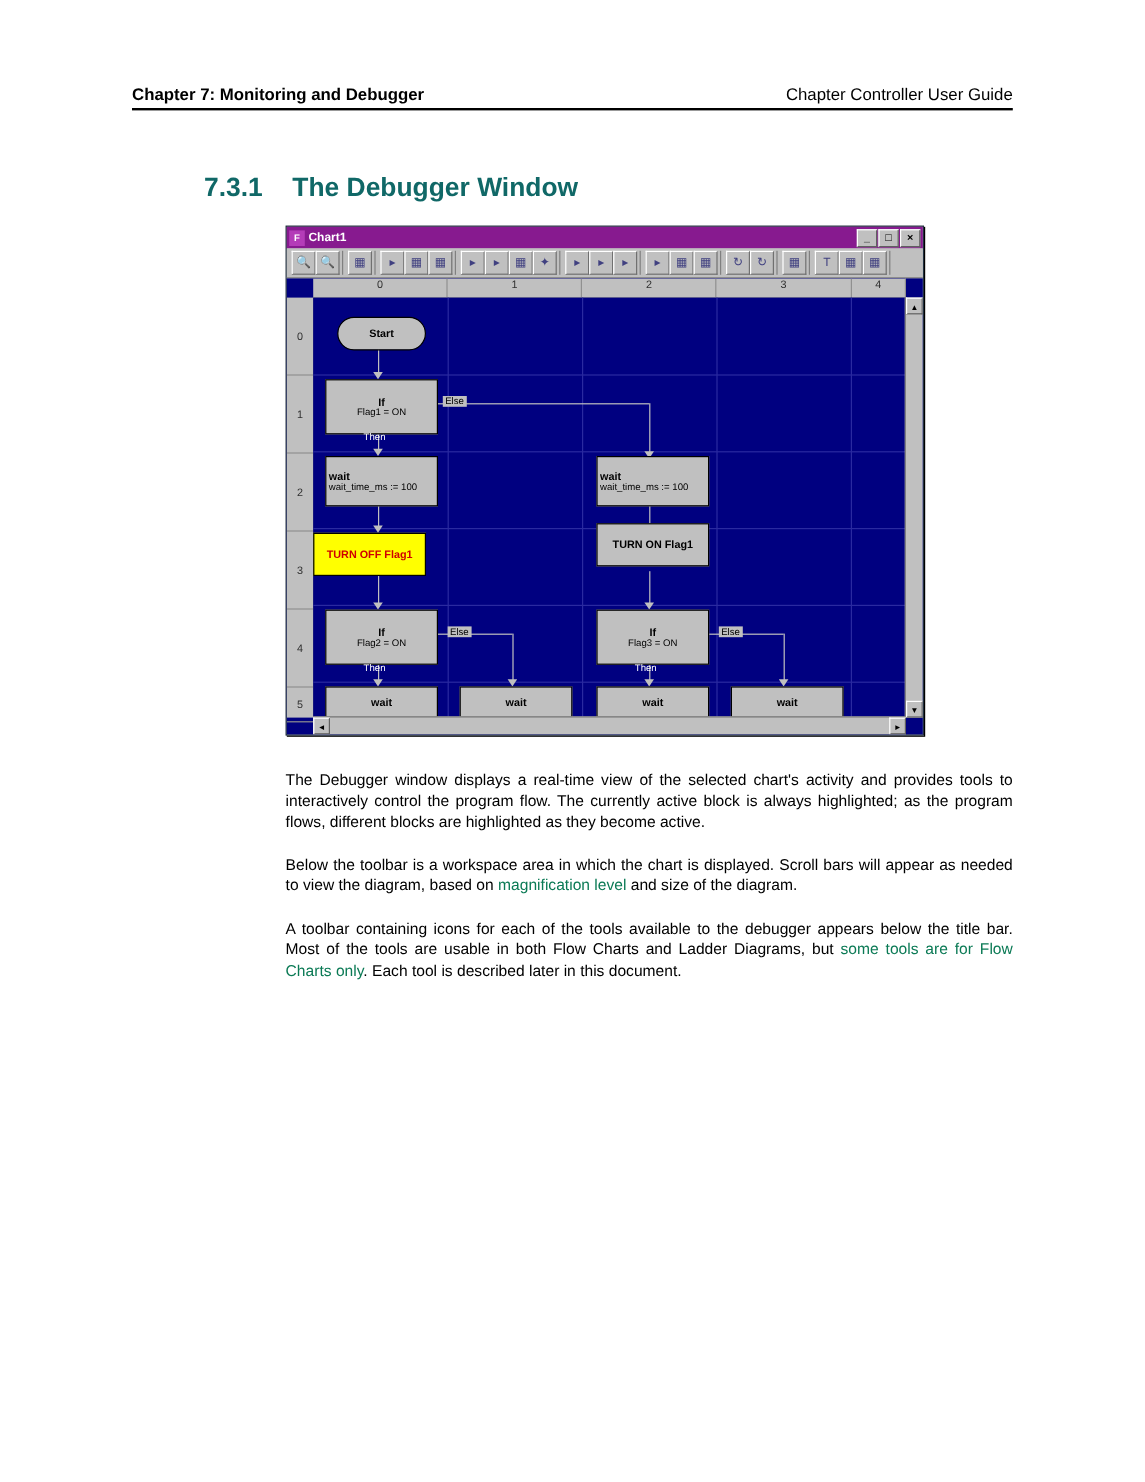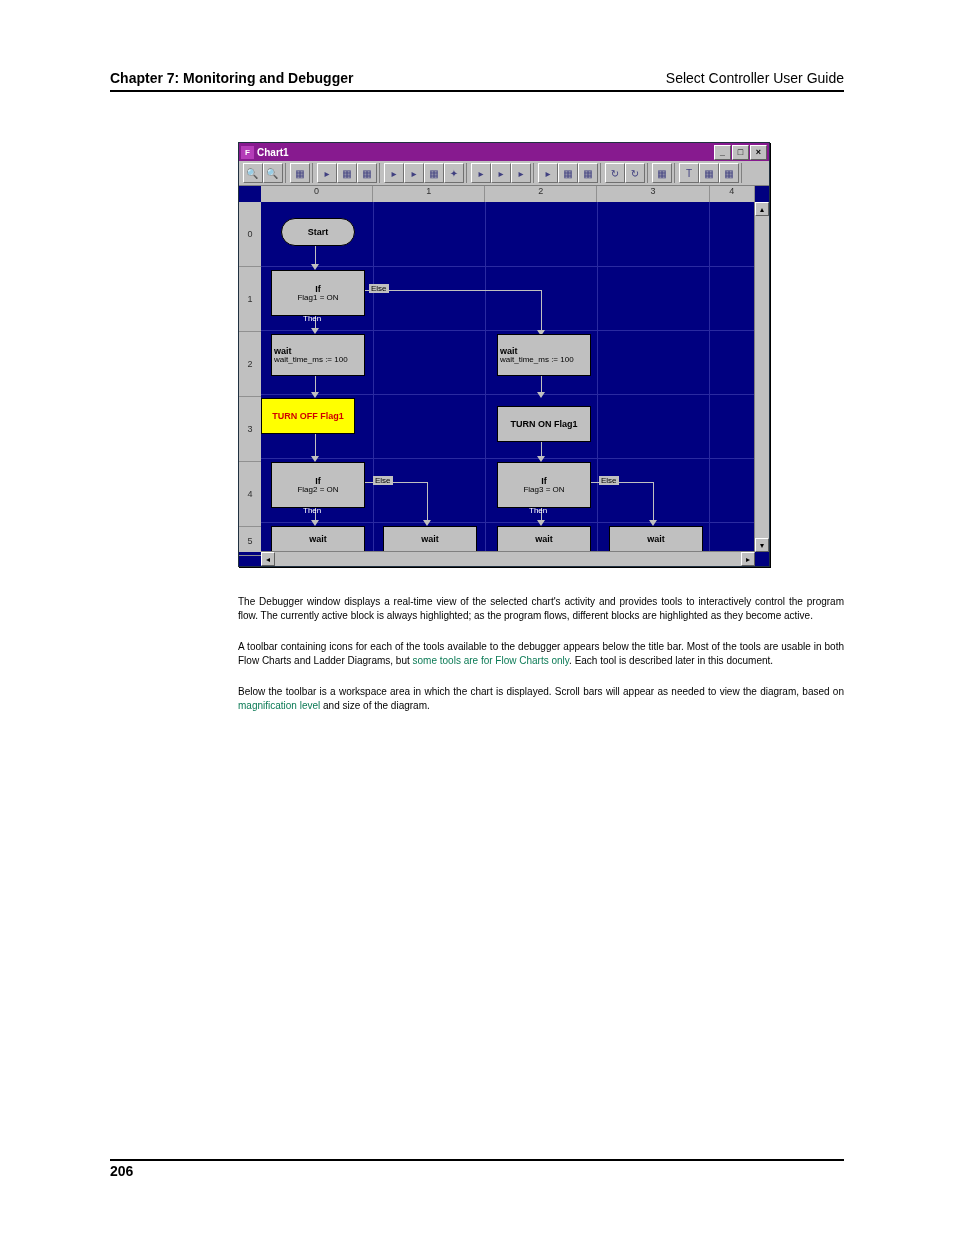--- a/index.html
+++ b/index.html
@@ -53,39 +53,43 @@
   .block.oval{border-radius:24px;}
   .block .sub{font-size:8px; font-weight:normal; line-height:1.1;}
   .block.highlight{background:#ffff00; color:#d00000;}
   .diamond-marker{position:absolute; width:10px; height:10px; background:#d00000; transform:rotate(45deg);}
   .arrow{position:absolute; width:0;height:0; border-left:4px solid transparent;border-right:4px solid transparent;border-top:6px solid #c0c0c0;}
   .vline{position:absolute;width:1px;background:#c0c0c0;}
   .hline{position:absolute;height:1px;background:#c0c0c0;}
   .lbl{position:absolute;font-size:8px;color:#fff;}
   .lbl-box{position:absolute;font-size:8px;background:#c0c0c0;padding:0 2px;color:#000;}
 
-  .body-text { margin-left:128px; font-size:10px; text-align:justify; line-height:1.35;}
+  .body-text { margin-left:128px; font-size:13px; text-align:justify; line-height:1.35;}
   .body-text p{margin:0 0 18px 0;}
   .link1{color:#0b7a55;}
   .link2{color:#0b7a55;}
 
   .ftr{ position:absolute; bottom:56px; left:110px; right:110px;}
   .ftr-rule{border-top:2px solid #000; margin-bottom:2px;}
   .ftr-num{font-weight:bold; font-size:14px;}
 </style>
 </head>
 <body>
 
 <div class="page">
   <div class="hdr">
     <span class="hdr-left">Chapter 7: Monitoring and Debugger</span>
-    <span class="hdr-right">Select Controller User Guide</span>
+    <span class="hdr-right">Chapter Controller User Guide</span>
   </div>
   <div class="hdr-rule"></div>
 
+  <h2>
+    <span class="section-num">7.3.1</span>
+    <span class="section-title">The Debugger Window</span>
+  </h2>
 
   <div class="figure-wrap">
     <div class="debug-win">
       <div class="titlebar">
         <span class="app-icon">F</span>
         <span>Chart1</span>
         <span class="spacer"></span>
         <span class="winbtn">_</span>
         <span class="winbtn">□</span>
         <span class="winbtn">×</span>
@@ -200,21 +204,21 @@
             <span>wait</span>
             <span class="sub">wait_time_ms := 100</span>
           </div>
           <div class="block" style="left:236px;top:132px;width:88px;height:36px;align-items:flex-start;text-align:left">
             <span>wait</span>
             <span class="sub">wait_time_ms := 100</span>
           </div>
 
           <div class="diamond-marker" style="left:4px;top:205px"></div>
           <div class="block highlight" style="left:0;top:196px;width:88px;height:30px">TURN OFF Flag1</div>
-          <div class="block" style="left:236px;top:204px;width:88px;height:30px">TURN ON Flag1</div>
+          <div class="block" style="left:236px;top:188px;width:88px;height:30px">TURN ON Flag1</div>
 
           <div class="block" style="left:10px;top:260px;width:88px;height:40px">
             <span>If</span>
             <span class="sub">Flag2 = ON</span>
           </div>
           <span class="lbl" style="left:42px;top:304px">Then</span>
           <span class="lbl-box" style="left:112px;top:274px">Else</span>
 
           <div class="block" style="left:236px;top:260px;width:88px;height:40px">
             <span>If</span>
@@ -236,24 +240,20 @@
           <div class="btn lft">◂</div>
           <div class="btn rgt">▸</div>
         </div>
       </div>
     </div>
   </div>
 
   <div class="body-text">
     <p>The Debugger window displays a real-time view of the selected chart's activity and provides tools to interactively control the program flow. The currently active block is always highlighted; as the program flows, different blocks are highlighted as they become active.</p>
     <p>
+      <span>Below the toolbar is a workspace area in which the chart is displayed. Scroll bars will appear as needed to view the diagram, based on </span><span class="link2">magnification level</span><span> and size of the diagram.</span>
+    </p>
+    <p>
       <span>A toolbar containing icons for each of the tools available to the debugger appears below the title bar. Most of the tools are usable in both Flow Charts and Ladder Diagrams, but </span><span class="link1">some tools are for Flow Charts only</span><span>. Each tool is described later in this document.</span>
     </p>
-    <p>
-      <span>Below the toolbar is a workspace area in which the chart is displayed. Scroll bars will appear as needed to view the diagram, based on </span><span class="link2">magnification level</span><span> and size of the diagram.</span>
-    </p>
   </div>
 
-  <div class="ftr">
-    <div class="ftr-rule"></div>
-    <div class="ftr-num">206</div>
-  </div>
 </div>
 
 </body></html>

